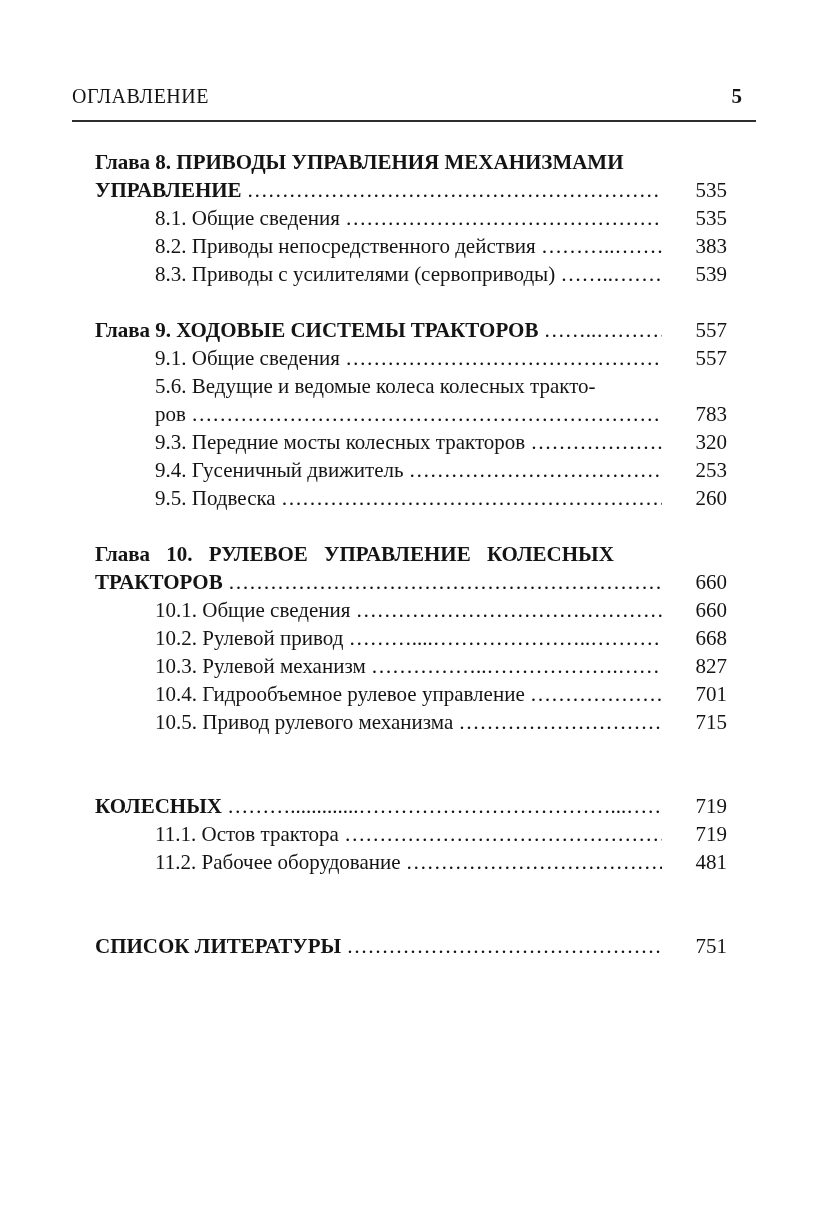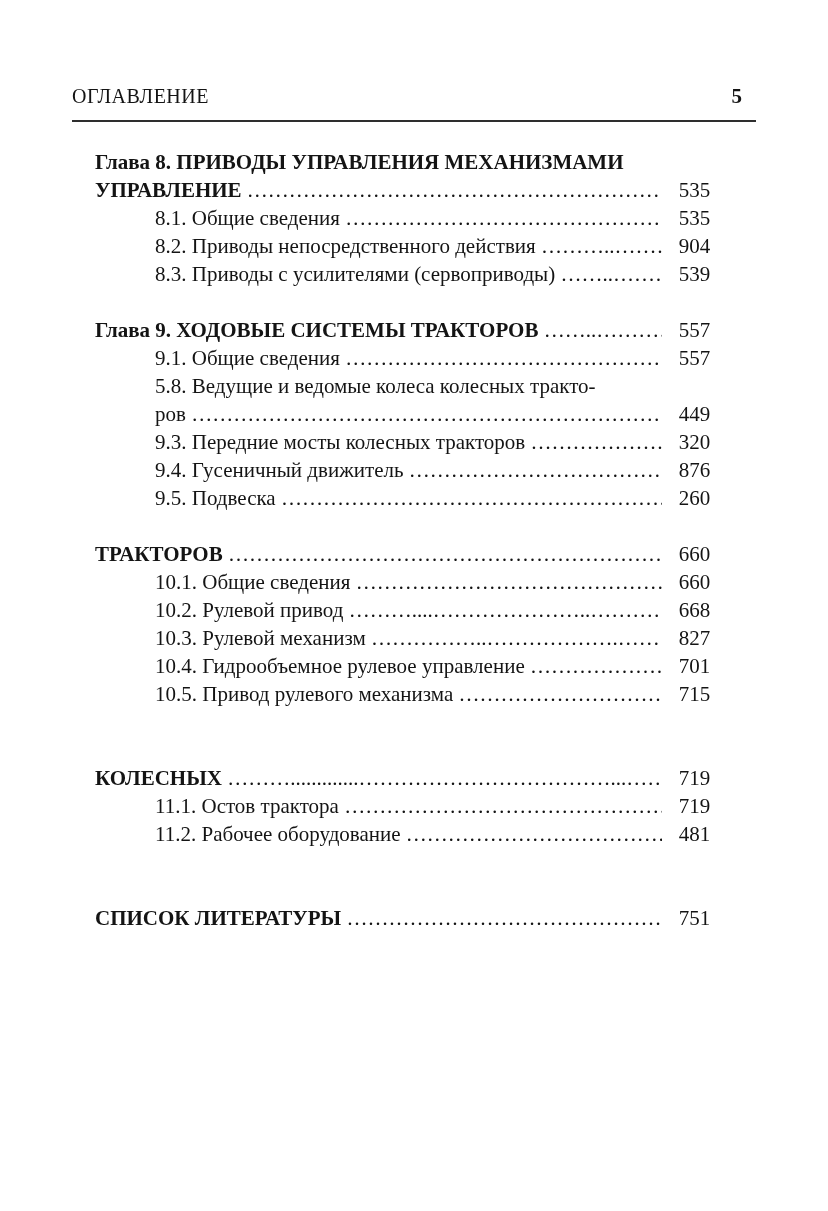--- a/index.html
+++ b/index.html
@@ -45,21 +45,21 @@
   }
   .txt {
     width: 567px;
     flex: none;
     overflow: hidden;
     white-space: nowrap;
   }
   .item .txt { padding-left: 60px; }
   .pg {
     flex: 1;
-    text-align: center;
+    text-align: right;
   }
   .chapter .bt { font-weight: bold; }
   .spread .bt { word-spacing: 11px; }
   .section + .section { margin-top: 28px; }
   .section.biggap { margin-top: 56px; }
 </style>
 </head>
 <body>
 
 <div class="page">
@@ -79,60 +79,64 @@
       <div class="row chapter">
         <span class="txt"><b class="bt">УПРАВЛЕНИЕ</b><span class="nt"> ……………………………………………………</span></span>
         <span class="pg">535</span>
       </div>
       <div class="row item">
         <span class="txt"><span class="nt">8.1. Общие сведения ………………………………………………………</span></span>
         <span class="pg">535</span>
       </div>
       <div class="row item">
         <span class="txt"><span class="nt">8.2. Приводы непосредственного действия ………..……………</span></span>
-        <span class="pg">904</span>
+        <span class="pg">383</span>
       </div>
       <div class="row item">
         <span class="txt"><span class="nt">8.3. Приводы с усилителями (сервоприводы) ……..……………</span></span>
         <span class="pg">539</span>
       </div>
     </div>
 
     <div class="section">
       <div class="row chapter">
         <span class="txt"><b class="bt">Глава 9.  ХОДОВЫЕ СИСТЕМЫ ТРАКТОРОВ</b><span class="nt"> ……..……………</span></span>
         <span class="pg">557</span>
       </div>
       <div class="row item">
         <span class="txt"><span class="nt">9.1. Общие сведения ………………………………………………………</span></span>
         <span class="pg">557</span>
       </div>
       <div class="row item">
-        <span class="txt"><span class="nt">5.8. Ведущие и ведомые колеса колесных тракто-</span></span>
+        <span class="txt"><span class="nt">5.6. Ведущие и ведомые колеса колесных тракто-</span></span>
         <span class="pg"></span>
       </div>
       <div class="row item">
         <span class="txt"><span class="nt">ров ………………………………………………………………………………</span></span>
-        <span class="pg">449</span>
+        <span class="pg">783</span>
       </div>
       <div class="row item">
         <span class="txt"><span class="nt">9.3. Передние мосты колесных тракторов …………………………</span></span>
         <span class="pg">320</span>
       </div>
       <div class="row item">
         <span class="txt"><span class="nt">9.4. Гусеничный движитель ……………………………………………</span></span>
-        <span class="pg">876</span>
+        <span class="pg">253</span>
       </div>
       <div class="row item">
         <span class="txt"><span class="nt">9.5. Подвеска ………………………………………………………………</span></span>
         <span class="pg">260</span>
       </div>
     </div>
 
     <div class="section">
+      <div class="row chapter spread">
+        <span class="txt"><b class="bt">Глава 10. РУЛЕВОЕ УПРАВЛЕНИЕ КОЛЕСНЫХ</b><span class="nt"></span></span>
+        <span class="pg"></span>
+      </div>
       <div class="row chapter">
         <span class="txt"><b class="bt">ТРАКТОРОВ</b><span class="nt"> ………………………………………………………………</span></span>
         <span class="pg">660</span>
       </div>
       <div class="row item">
         <span class="txt"><span class="nt">10.1. Общие сведения ……………………………………………………</span></span>
         <span class="pg">660</span>
       </div>
       <div class="row item">
         <span class="txt"><span class="nt">10.2. Рулевой привод ………....…………………..……………………..</span></span>

